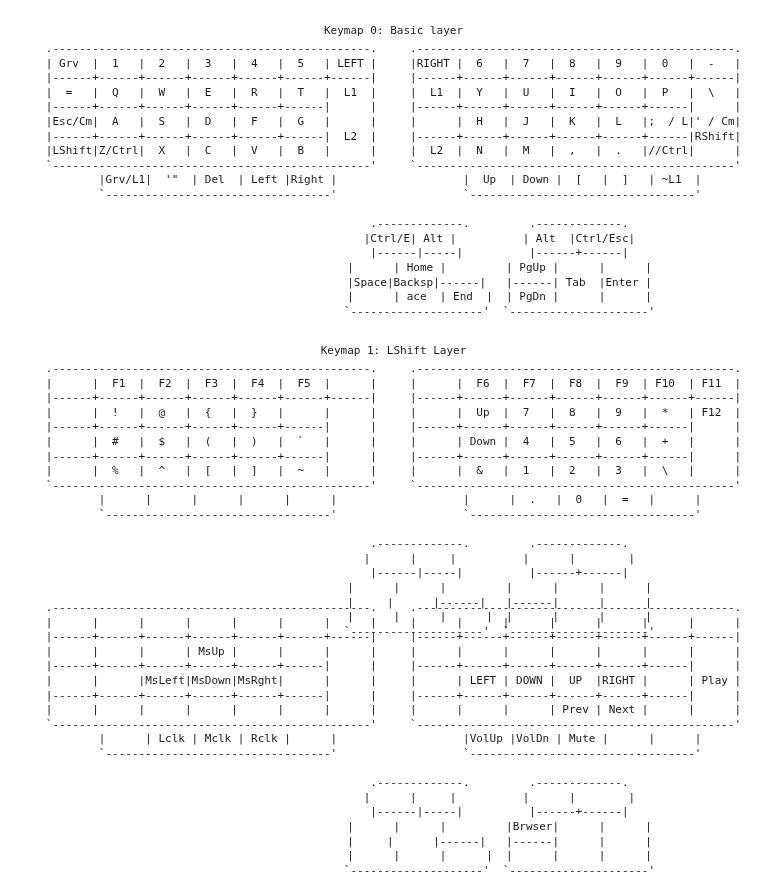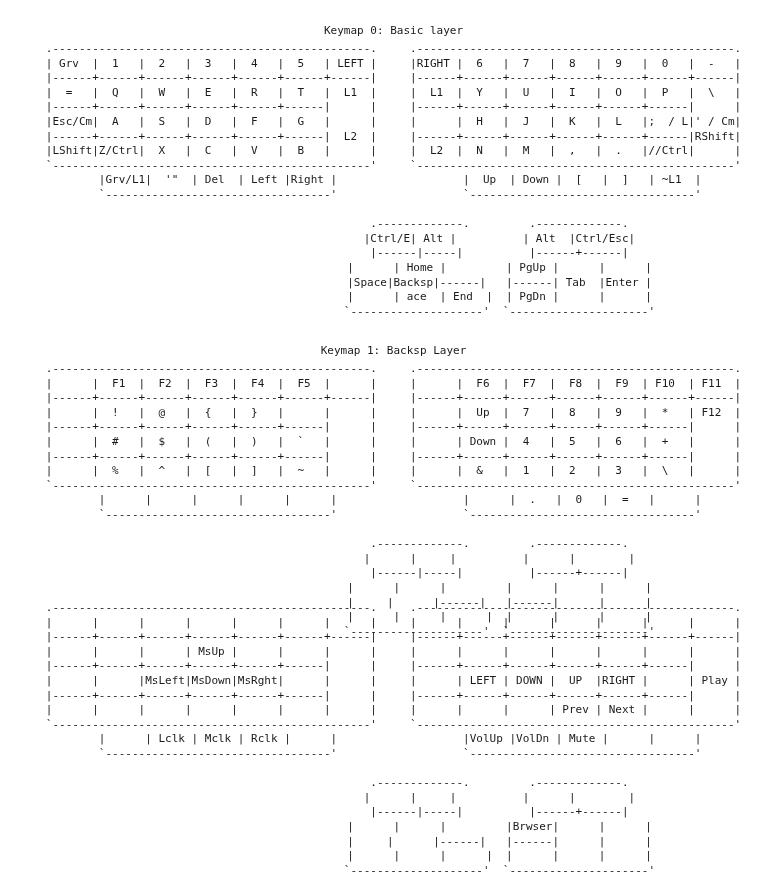--- a/index.html
+++ b/index.html
@@ -65,21 +65,21 @@
                                 .-------------.         .-------------.
                                 |Ctrl/E| Alt |          | Alt  |Ctrl/Esc|
                                 |------|-----|          |------+------|
                                 |      | Home |         | PgUp |      |      |
                                 |Space|Backsp|------|   |------| Tab  |Enter |
                                 |      | ace  | End  |  | PgDn |      |      |
                                 `--------------------'  `---------------------'</pre>
   </div>
 
   <div class="section" style="top:344px;">
-    <div class="section-title">Keymap 1: Backsp Layer</div>
+    <div class="section-title">Keymap 1: LShift Layer</div>
     <pre class="art" id="art-1">.------------------------------------------------.     .------------------------------------------------.
 |      |  F1  |  F2  |  F3  |  F4  |  F5  |      |     |      |  F6  |  F7  |  F8  |  F9  | F10  | F11  |
 |------+------+------+------+------+------+------|     |------+------+------+------+------+------+------|
 |      |  !   |  @   |  {   |  }   |      |      |     |      |  Up  |  7   |  8   |  9   |  *   | F12  |
 |------+------+------+------+------+------|      |     |------+------+------+------+------+------|      |
 |      |  #   |  $   |  (   |  )   |  `   |      |     |      | Down |  4   |  5   |  6   |  +   |      |
 |------+------+------+------+------+------|      |     |------+------+------+------+------+------|      |
 |      |  %   |  ^   |  [   |  ]   |  ~   |      |     |      |  &amp;   |  1   |  2   |  3   |  \   |      |
 `------------------------------------------------'     `------------------------------------------------'
   |      |      |      |      |      |                   |      |  .   |  0   |  =   |      |

